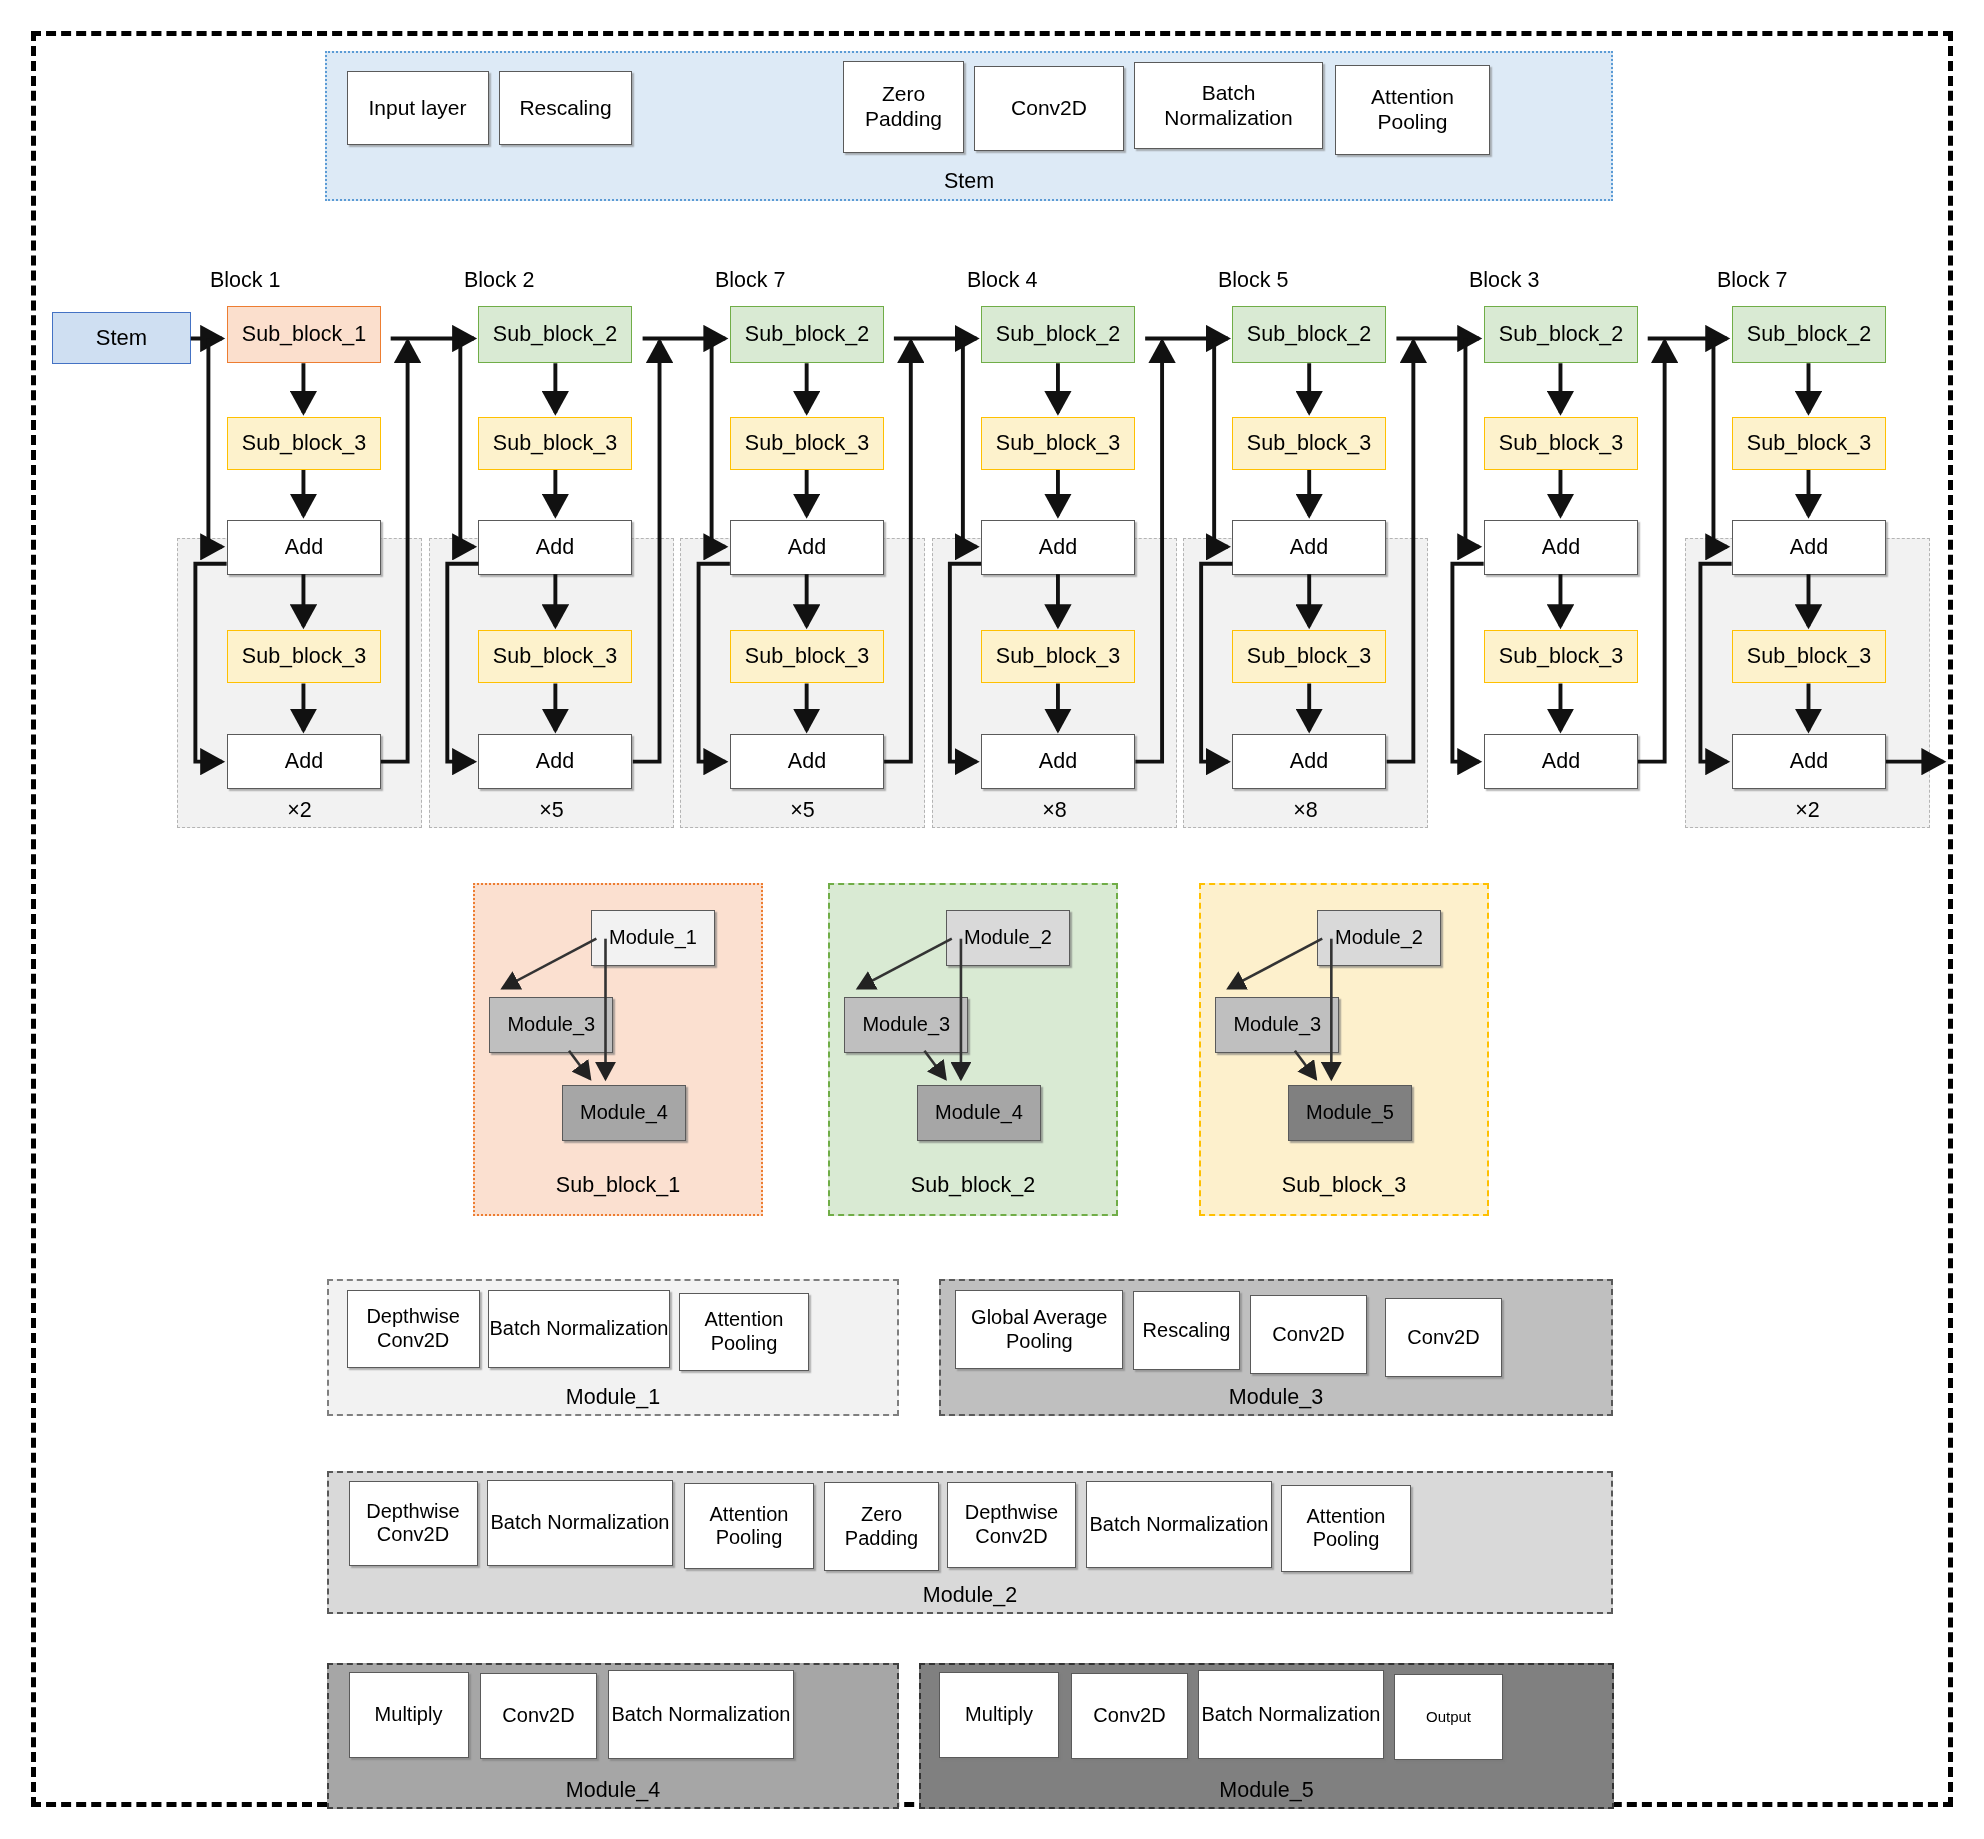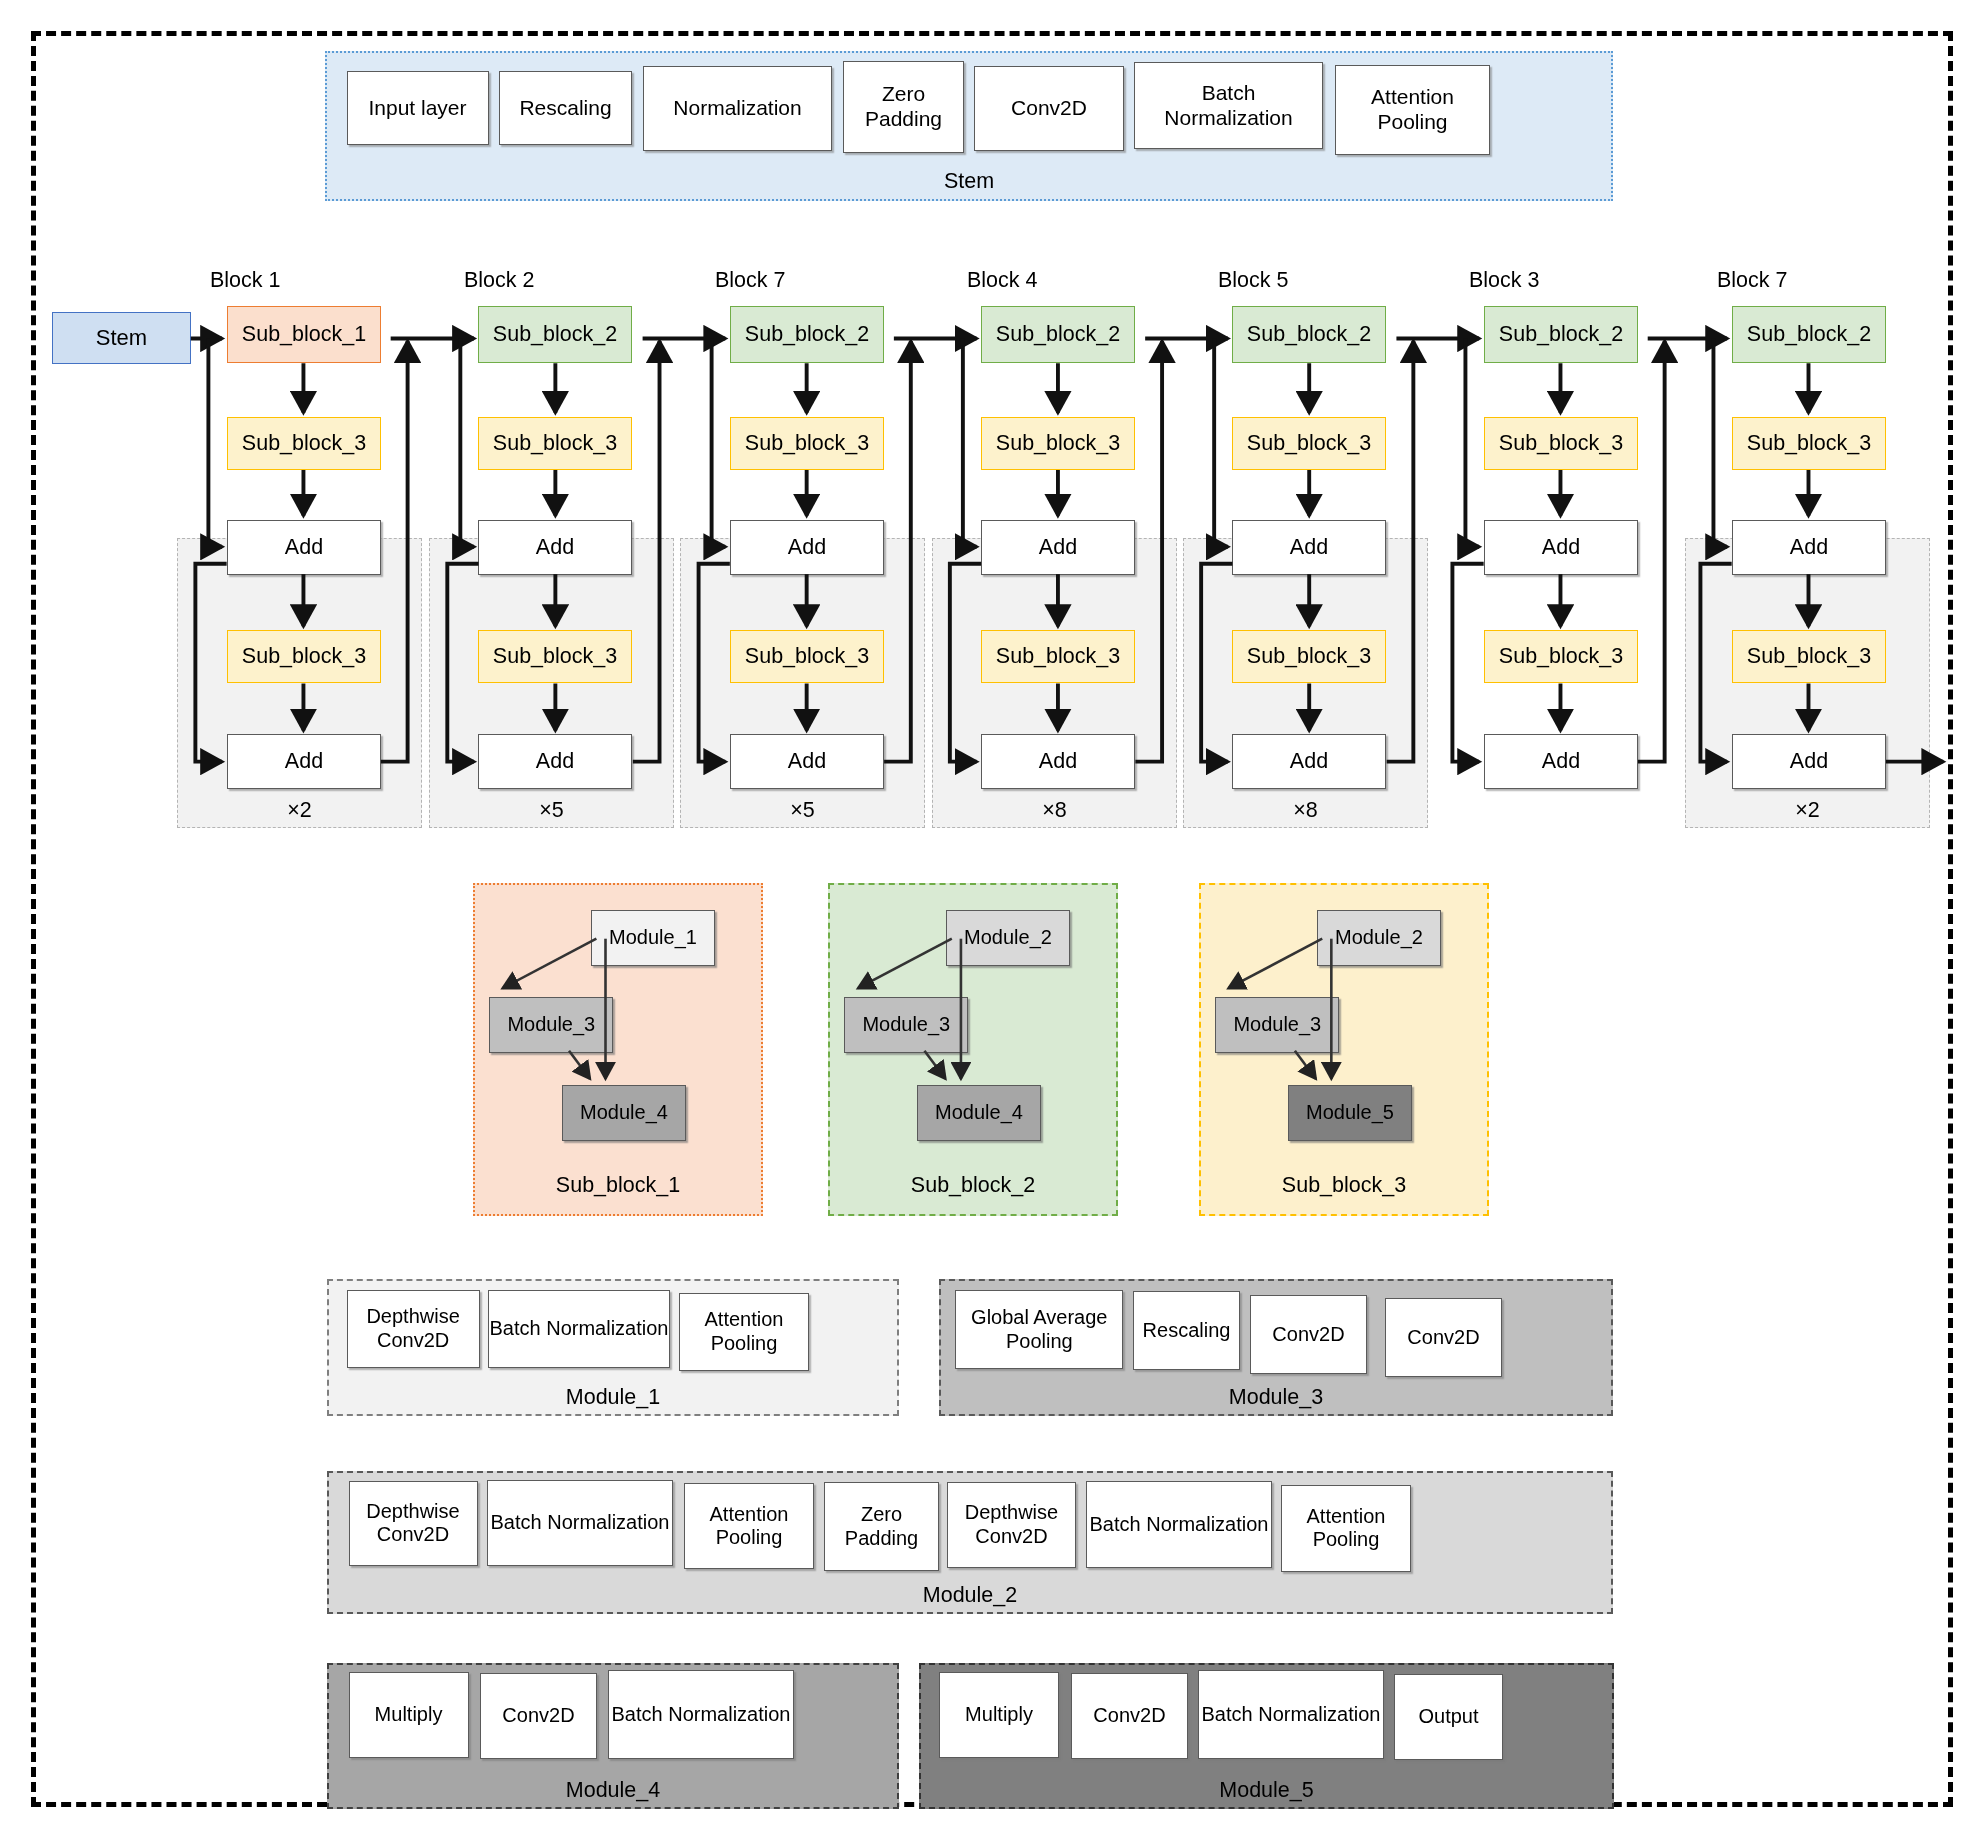--- a/index.html
+++ b/index.html
@@ -84,23 +84,20 @@
 
   <div class="outer-frame"></div>
 
   <div class="stem-region">
     <div class="pbox" style="left:19.5px;top:18px;width:142px;height:74px;font-size:21px;">
       <span>Input layer</span>
       </div>
     <div class="pbox" style="left:172px;top:18px;width:133px;height:74px;font-size:21px;">
       <span>Rescaling</span>
       </div>
-    <div class="pbox" style="left:316px;top:13px;width:189px;height:85px;font-size:21px;">
-      <span>Normalization</span>
-      </div>
     <div class="pbox" style="left:516px;top:7.8px;width:121px;height:92px;font-size:21px;">
       <span>Zero Padding</span>
       </div>
     <div class="pbox" style="left:647px;top:13px;width:150px;height:85px;font-size:21px;">
       <span>Conv2D</span>
       </div>
     <div class="pbox" style="left:807px;top:9px;width:189px;height:87px;font-size:21px;">
       <span>Batch Normalization</span>
       </div>
     <div class="pbox" style="left:1008px;top:11.7px;width:155px;height:90px;font-size:21px;">
@@ -361,21 +358,21 @@
   <div class="moddef mc-darkest" style="left:919px;top:1663px;width:695px;height:146px;">
     <div class="pbox" style="left:18px;top:6.5px;width:120px;height:86px;font-size:20px;">
       <span>Multiply</span>
       </div>
     <div class="pbox" style="left:150px;top:7.8px;width:117px;height:86px;font-size:20px;">
       <span>Conv2D</span>
       </div>
     <div class="pbox" style="left:277px;top:5.2px;width:186px;height:89px;font-size:20px;">
       <span>Batch Normalization</span>
       </div>
-    <div class="pbox" style="left:473px;top:9px;width:109px;height:86px;font-size:20px;">
+    <div class="pbox" style="left:473px;top:9px;width:109px;height:86px;font-size:15px;">
       <span>Output</span>
       </div>
     <div class="caption">Module_5</div>
   </div>
 
   <svg class="wires" viewBox="0 0 3049 2825">
     <defs>
       <marker id="ah" markerWidth="7" markerHeight="7" refX="5.6" refY="3.5" orient="auto" markerUnits="strokeWidth">
         <path d="M0,0 L6.4,3.5 L0,7 z" fill="#111"></path>
       </marker>

